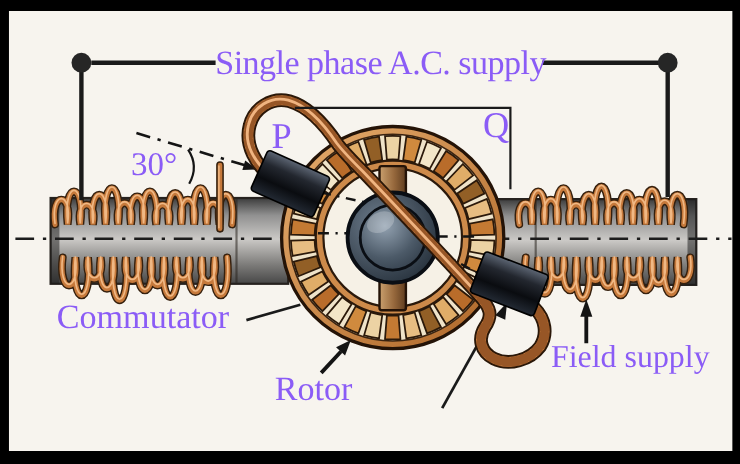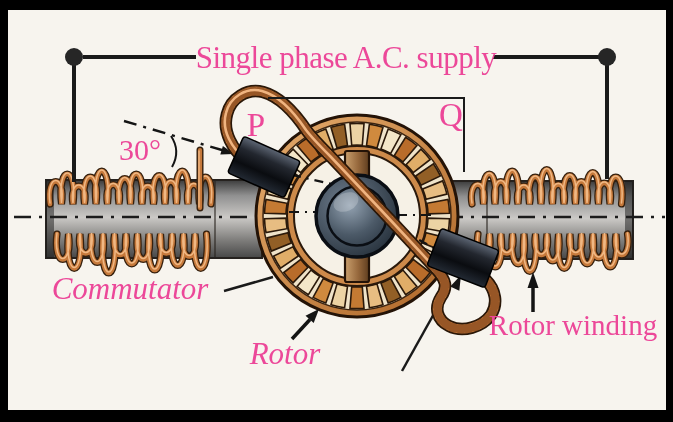--- a/index.html
+++ b/index.html
@@ -1,23 +1,23 @@
 <!DOCTYPE html>
 <html><head>
 <meta charset="utf-8">
 <style>
   html,body{margin:0;padding:0;background:#000;}
   .stage{position:relative;width:673px;height:422px;overflow:hidden;background:#000;
          font-family:"Liberation Serif", serif;}
   .canvas{position:absolute;left:8px;top:10px;width:658px;height:400px;background:#f7f4ee;}
   svg.draw{position:absolute;left:0;top:0;}
-  .lbl{position:absolute;transform:translate(-50%,-50%);white-space:nowrap;color:#ec4899;
+  .lbl{position:absolute;transform:translate(-50%,-50%);white-space:nowrap;color:#8b5cf6;
        font-family:"Liberation Serif", serif;line-height:1;}
   .lbl-title{font-size:31px;letter-spacing:-0.5px;}
-  .lbl-big{font-size:31px;font-style:italic;}
+  .lbl-big{font-size:31px;}
   .lbl-brush{font-size:33px;}
   .lbl-angle{font-size:30px;}
   .lbl-field{font-size:29px;}
   .frame{position:absolute;background:#000;}
   .frame-top{left:0;top:0;width:673px;height:10px;}
   .frame-bottom{left:0;top:410px;width:673px;height:12px;}
   .frame-left{left:0;top:0;width:8px;height:422px;}
   .frame-right{left:666px;top:0;width:7px;height:422px;}
 </style>
 </head>
@@ -210,20 +210,20 @@
     </g>
   </g>
 </svg>
 
 <div class="lbl lbl-title" style="left:346px;top:57px;">Single phase A.C. supply</div>
 <div class="lbl lbl-brush" style="left:256px;top:125px;">P</div>
 <div class="lbl lbl-brush" style="left:451px;top:115px;">Q</div>
 <div class="lbl lbl-angle" style="left:140px;top:150px;">30°</div>
 <div class="lbl lbl-big" style="left:130px;top:288px;">Commutator</div>
 <div class="lbl lbl-big" style="left:285px;top:353px;">Rotor</div>
-<div class="lbl lbl-field" style="left:573px;top:325px;">Rotor winding</div>
+<div class="lbl lbl-field" style="left:573px;top:325px;">Field supply</div>
 
 <div class="frame frame-top"></div>
 <div class="frame frame-bottom"></div>
 <div class="frame frame-left"></div>
 <div class="frame frame-right"></div>
 
 </div>
 
 </body></html>

